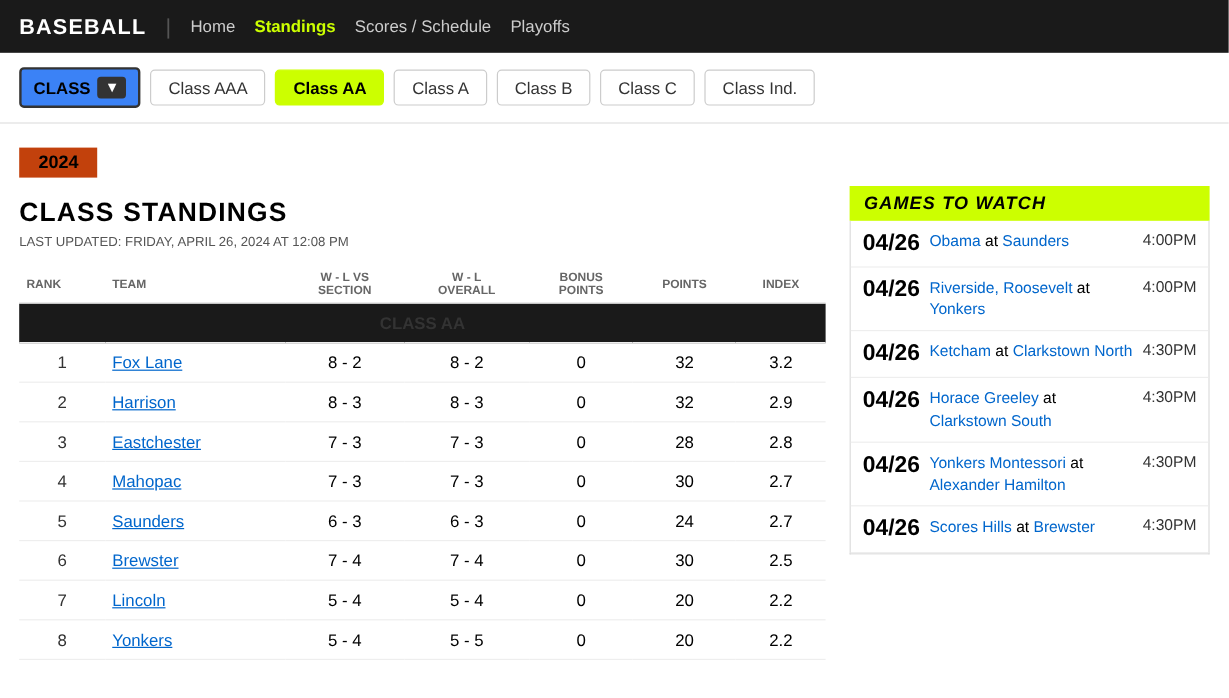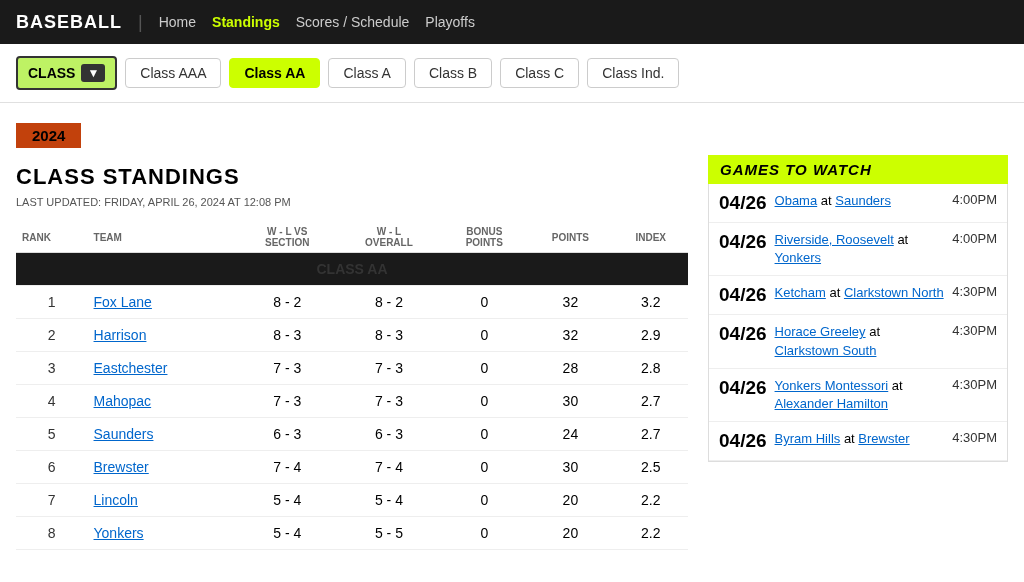--- a/index.html
+++ b/index.html
@@ -45,21 +45,21 @@
     }
     .class-dropdown {
       display: flex;
       align-items: center;
       border: 2px solid #333;
       border-radius: 4px;
       padding: 6px 10px;
       font-weight: bold;
       font-size: 14px;
       cursor: pointer;
-      background: #bef264;
+      background: #3b82f6;
       gap: 6px;
     }
     .class-dropdown .chevron {
       background: #333;
       color: #fff;
       padding: 2px 6px;
       border-radius: 3px;
       font-size: 12px;
     }
     .class-btn {
@@ -188,21 +188,20 @@
       min-width: 36px;
       color: #000;
     }
     .game-desc {
       flex: 1;
       font-size: 13px;
       line-height: 1.4;
     }
     .game-desc a {
       color: #0066cc;
-      text-decoration: underline;
     }
     .game-time {
       font-size: 13px;
       color: #333;
       white-space: nowrap;
     }
   </style>
 </head>
 <body>
 
@@ -363,20 +362,20 @@
         <div class="game-item">
     <span class="game-date">04/26</span>
     <span class="game-desc">
       <a>Yonkers Montessori</a> at <a>Alexander Hamilton</a>
     </span>
     <span class="game-time">4:30PM</span>
   </div>
         <div class="game-item">
     <span class="game-date">04/26</span>
     <span class="game-desc">
-      <a>Byram Hills</a> at <a>Brewster</a>
+      <a>Scores Hills</a> at <a>Brewster</a>
     </span>
     <span class="game-time">4:30PM</span>
   </div>
       </div>
   </div>
 
 </div>
 
 </body></html>

